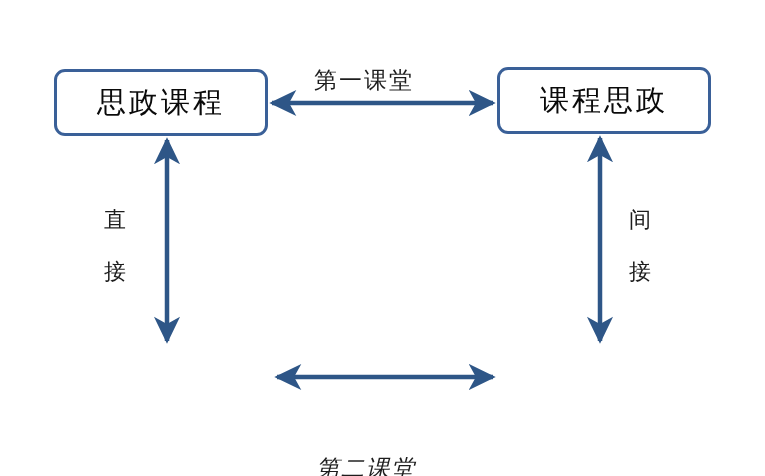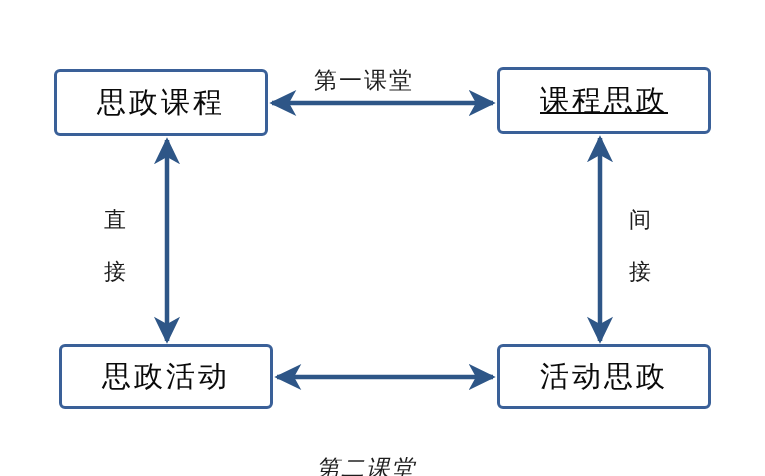--- a/index.html
+++ b/index.html
@@ -14,32 +14,32 @@
     background: #ffffff;
     overflow: hidden;
     font-family: "Liberation Serif", "DejaVu Serif", serif;
   }
 
   
   .node {
     position: absolute;
     box-sizing: border-box;
     border: 3px solid #3a6098;
-    border-radius: 6px;
+    border-radius: 11px;
     background: #ffffff;
     display: flex;
     align-items: center;
     justify-content: center;
     color: #0a0a0a;
     font-size: 29px;
     letter-spacing: 3px;
     white-space: nowrap;
   }
   #node-tl { left: 54px;  top: 69px;  width: 214px; height: 67px; }
-  #node-tr { left: 497px; top: 67px;  width: 214px; height: 67px; text-decoration: underline; }
+  #node-tr { left: 497px; top: 67px;  width: 214px; height: 67px; }
   #node-bl { left: 59px;  top: 344px; width: 214px; height: 65px; }
   #node-br { left: 497px; top: 344px; width: 214px; height: 65px; }
 
   
   #arrow-layer {
     position: absolute;
     left: 0;
     top: 0;
     width: 765px;
     height: 476px;
@@ -91,23 +91,21 @@
 
     <line x1="167" y1="341" x2="167" y2="140" stroke="#2e5687" stroke-width="4.5" marker-start="url(#head-start)" marker-end="url(#head-end)"></line>
 
     <line x1="600" y1="341" x2="600" y2="138" stroke="#2e5687" stroke-width="4.5" marker-start="url(#head-start)" marker-end="url(#head-end)"></line>
   </svg>
 
   <div class="node" id="node-tl">思政课程</div>
 
   <div class="node" id="node-tr">课程思政</div>
 
-  <div class="node" id="node-bl">思政活动</div>
 
-  <div class="node" id="node-br">活动思政</div>
 
   <div class="edge-label" id="label-top">第一课堂</div>
 
   <div class="edge-label" id="label-bottom">第二课堂</div>
 
   <div class="edge-label-vertical" id="label-left">
     <span>直</span>
     <span>接</span>
   </div>
 

